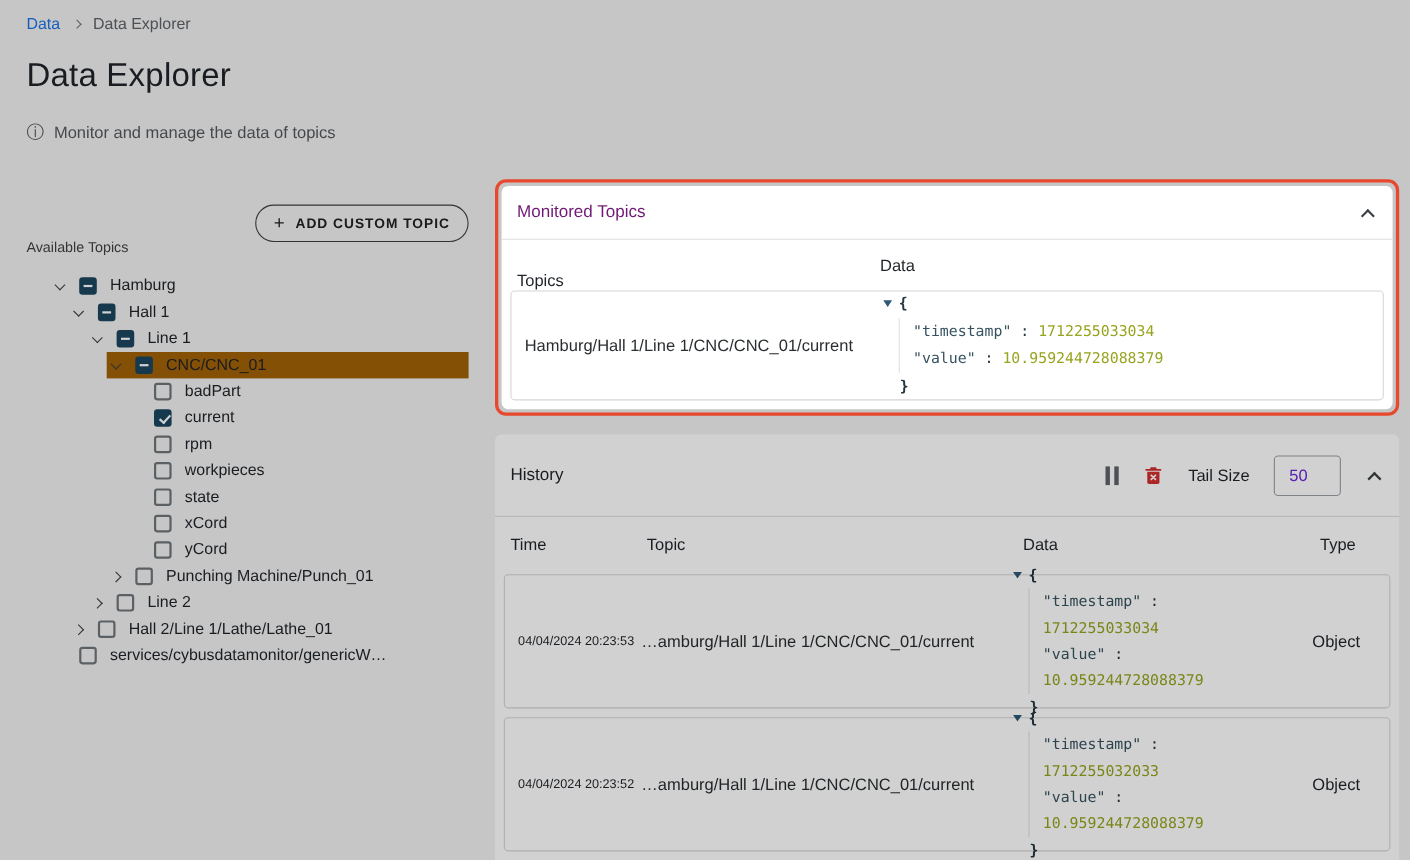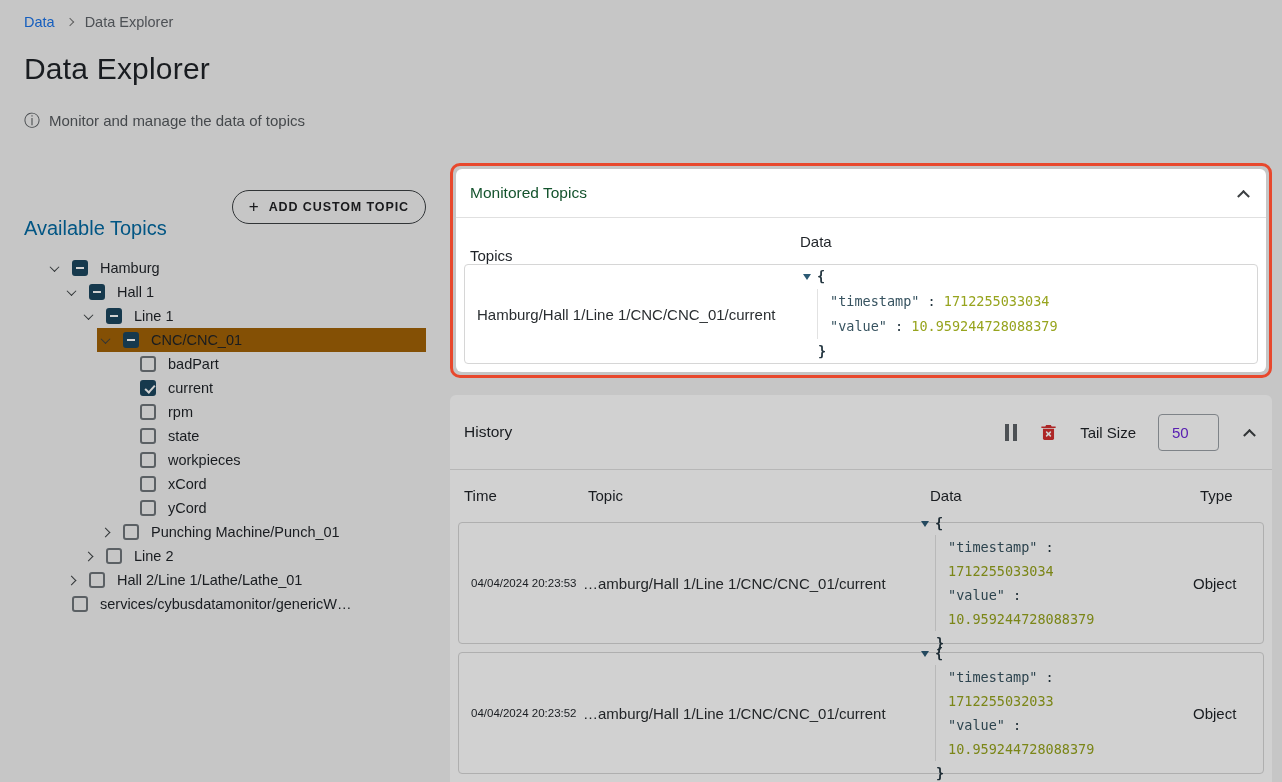--- a/index.html
+++ b/index.html
@@ -23,21 +23,21 @@
   .page-subtitle { display:flex; align-items:center; gap:9px; margin-top:26px; color:#55595d; font-size:15px; }
   .info-glyph { font-size:16px; line-height:1; color:#55595d; }
 
   
   .main { display:flex; gap:24px; padding:0 10px 0 24px; margin-top:34px; align-items:flex-start; }
   .left-col { width:402px; flex:none; }
   .right-col { flex:1; min-width:0; display:flex; flex-direction:column; }
 
   
   .topics-head { display:flex; align-items:center; justify-content:space-between; margin-top:10px; }
-  .topics-title { font-size:20px; color:#0369a1;margin-top:44px; }
+  .topics-title { font-size:13px; color:#404040;margin-top:44px; }
   .add-topic-btn {
     display:flex; align-items:center; gap:9px;
     border:1px solid #3c4043; border-radius:18px; background:transparent;
     padding:9px 16px; font-family:inherit; font-size:12.5px; font-weight:700;
     letter-spacing:0.9px; color:#202124; cursor:pointer;
   }
   .plus-glyph { font-size:17px; font-weight:400; line-height:0.8; }
 
   .tree { margin-top:16px; }
   .tree-row { display:flex; align-items:center; height:24px; cursor:pointer; }
@@ -49,21 +49,21 @@
   .cb { width:16px; height:16px; flex:none; border:2px solid #70767b; border-radius:3px; margin-right:12px; background:transparent; }
   .cb.checked, .cb.indeterminate { background:#1b465f; border-color:#1b465f; }
   .cb.checked::after { content:""; display:block; width:4px; height:8px; border:solid #fff; border-width:0 2px 2px 0; transform:rotate(42deg); margin:0.5px 0 0 4.5px; }
   .cb.indeterminate::after { content:""; display:block; width:8px; height:2px; background:#fff; margin:5px auto 0; }
   .tree-label { font-size:14.5px; color:#1f2328; white-space:nowrap; }
 
   
   .mon-ring { border:3px solid #e8482d; border-radius:10px; padding:3px; position:relative; z-index:10; background:transparent; }
   .card { background:#fff; border-radius:6px; }
   .card-head { display:flex; align-items:center; justify-content:space-between; padding:0 14px; height:48px; }
-  .card-title { font-size:15.5px; color:#14532d; }
+  .card-title { font-size:15.5px; color:#701a75; }
   .collapse-btn { background:none; border:none; cursor:pointer; padding:4px; }
   .chev-up { display:inline-block; width:9px; height:9px; border-right:2px solid #3c4043; border-bottom:2px solid #3c4043; transform:rotate(-135deg) translate(-2px,-2px); }
   .divider { height:1px; background:#e0e0e0; }
 
   .mon-colhead { display:flex; align-items:center; height:46px; padding:0 14px; font-size:15px; color:#1f2328; }
   .mon-colhead .col-topics { width:330px; flex:none;margin-top:29px; }
   .mon-body { padding:0 8px 8px; }
   .mon-row { display:flex; align-items:center; border:1px solid #d6d6d6; border-radius:4px; height:100px; }
   .mon-topic { width:338px; flex:none; padding-left:12px; font-size:15px; color:#2a2e31; }
 
@@ -166,26 +166,26 @@
           <span class="tree-label">current</span>
         </div>
         <div class="tree-row" style="margin-left: 90px;">
           <span class="chev-slot"></span>
           <span class="cb unchecked"></span>
           <span class="tree-label">rpm</span>
         </div>
         <div class="tree-row" style="margin-left: 90px;">
           <span class="chev-slot"></span>
           <span class="cb unchecked"></span>
+          <span class="tree-label">workpieces</span>
+        </div>
+        <div class="tree-row" style="margin-left: 90px;">
+          <span class="chev-slot"></span>
+          <span class="cb unchecked"></span>
           <span class="tree-label">state</span>
-        </div>
-        <div class="tree-row" style="margin-left: 90px;">
-          <span class="chev-slot"></span>
-          <span class="cb unchecked"></span>
-          <span class="tree-label">workpieces</span>
         </div>
         <div class="tree-row" style="margin-left: 90px;">
           <span class="chev-slot"></span>
           <span class="cb unchecked"></span>
           <span class="tree-label">xCord</span>
         </div>
         <div class="tree-row" style="margin-left: 90px;">
           <span class="chev-slot"></span>
           <span class="cb unchecked"></span>
           <span class="tree-label">yCord</span>

